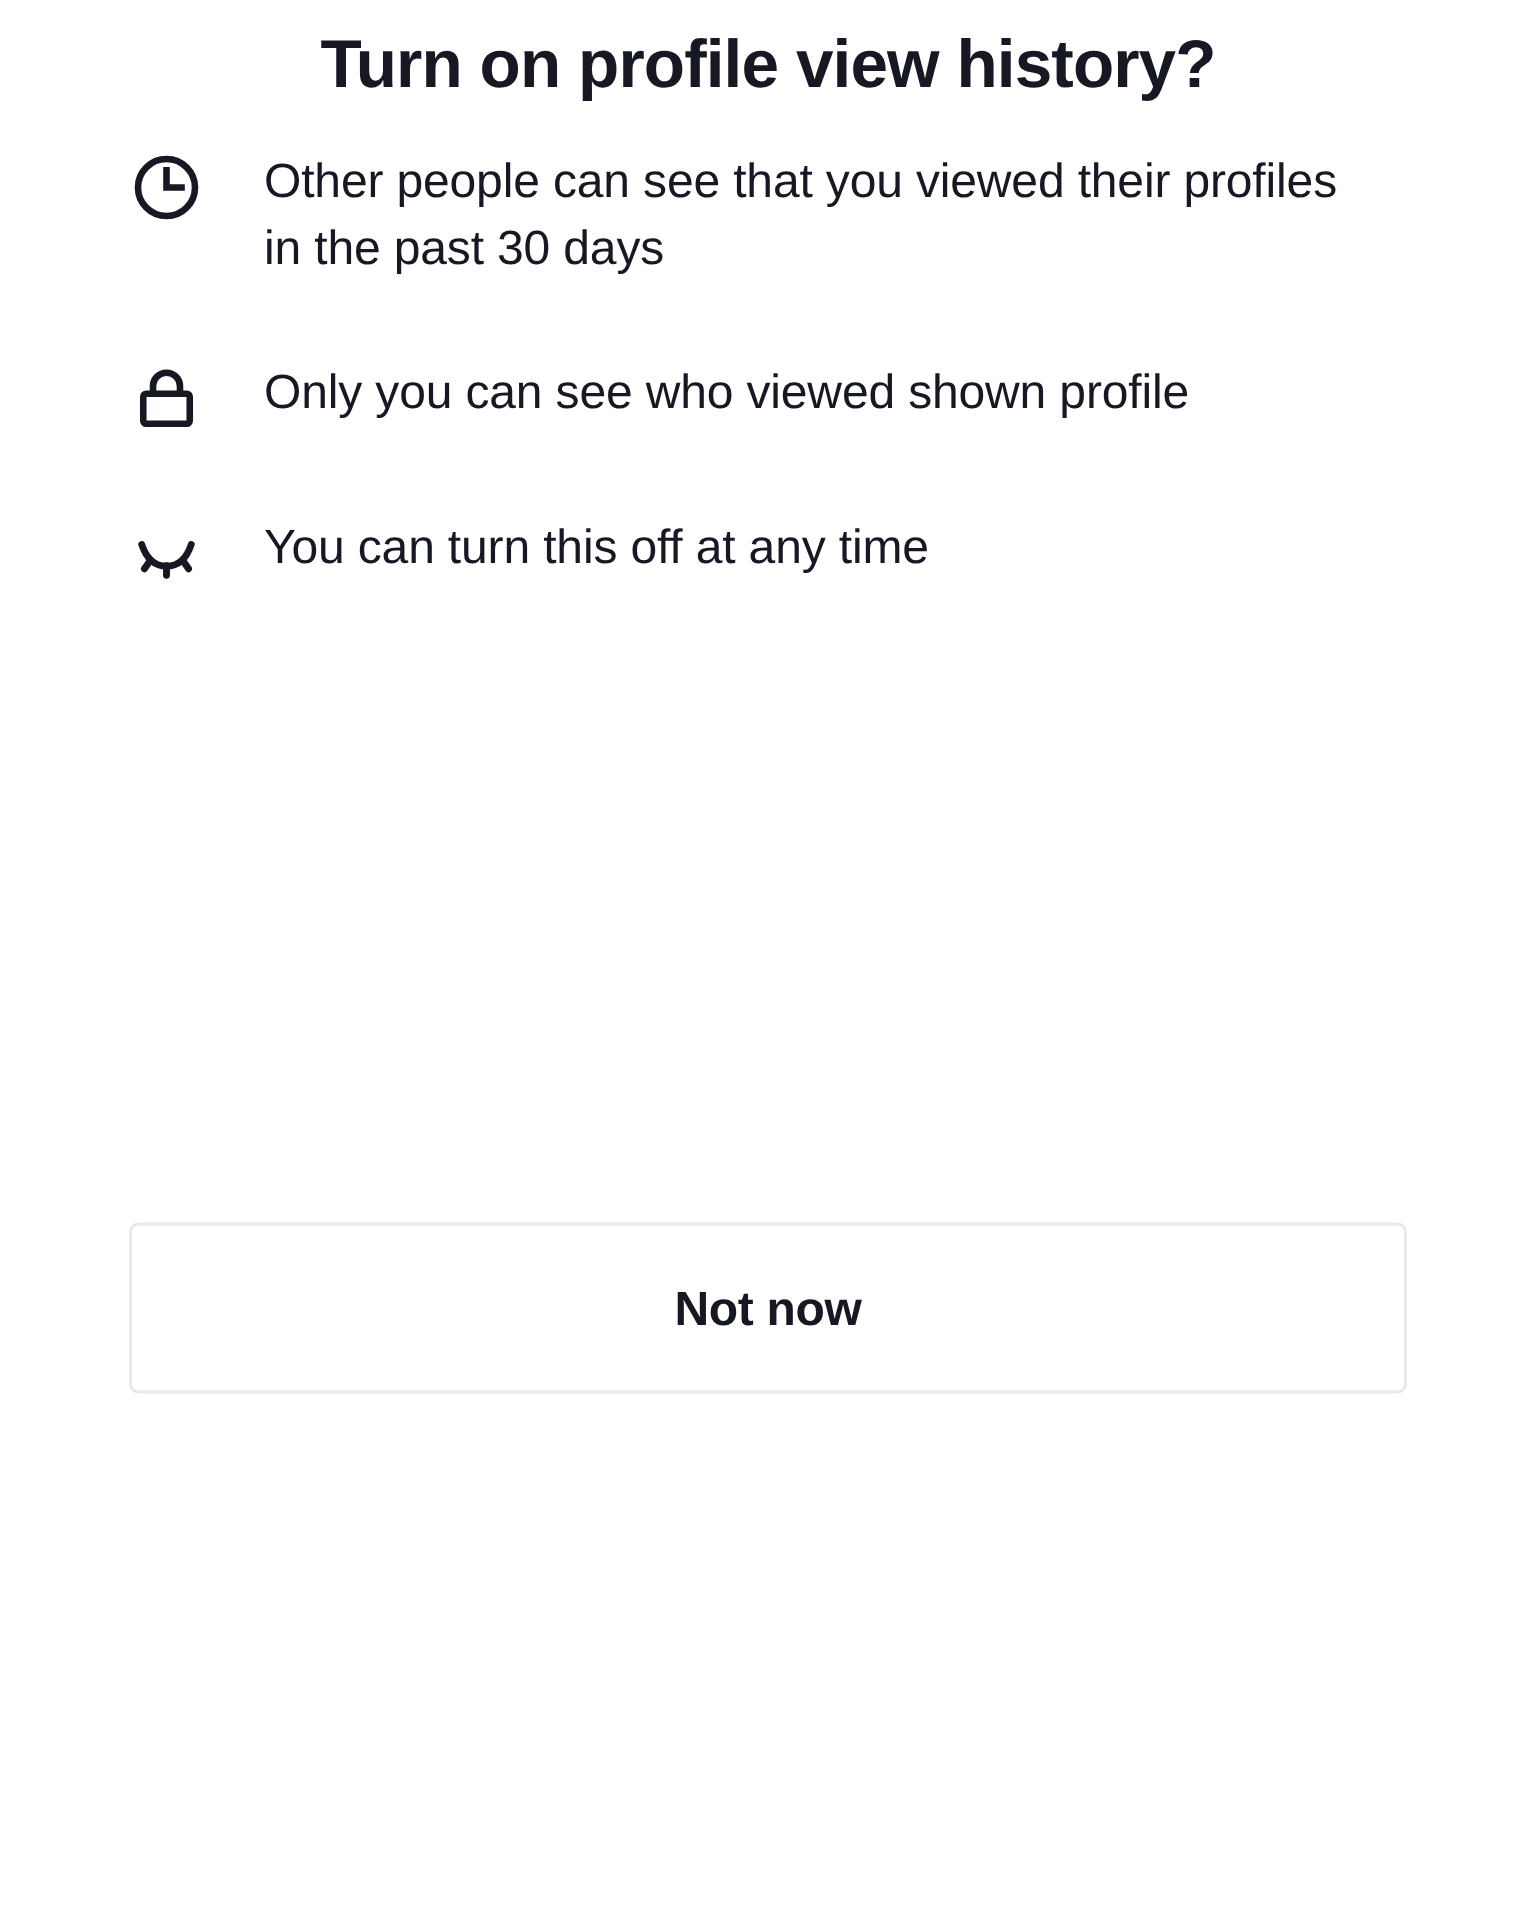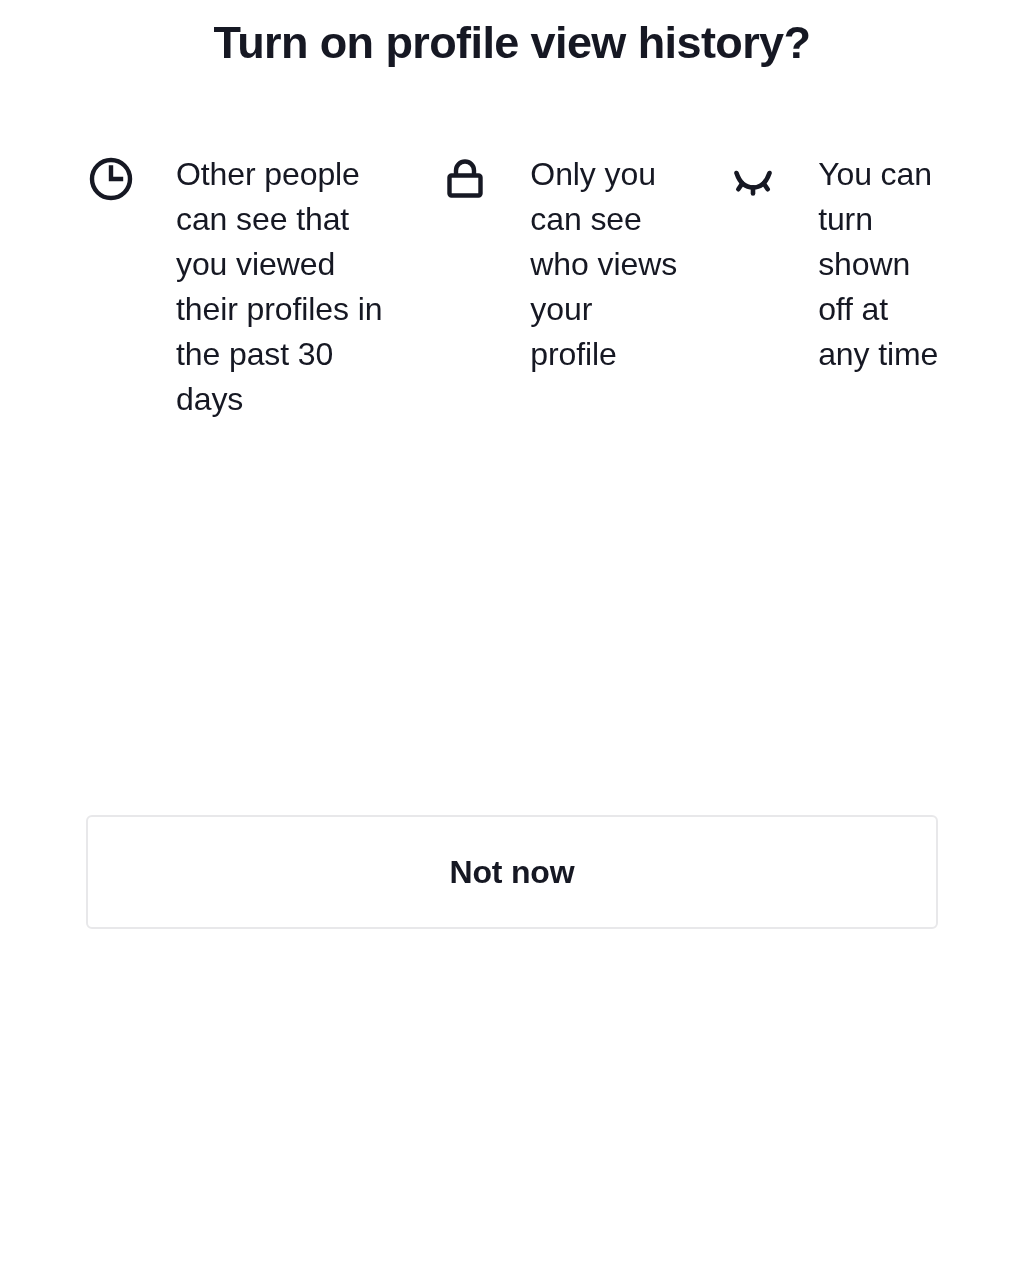--- a/index.html
+++ b/index.html
@@ -32,25 +32,24 @@
     text-align: center;
     font-size: 45px;
     line-height: 58px;
     font-weight: 700;
     letter-spacing: -0.6px;
     color: #161823;
   }
 
   
   .benefits {
-    margin-top: 80px;
+    margin-top: 26px;
     padding: 0 84px 0 86px;
     display: flex;
-    flex-direction: row;
-    gap: 46px;
+    flex-direction: column;
   }
 
   .benefit-row {
     display: flex;
     align-items: flex-start;
     margin-bottom: 51px;
   }
   .benefit-row:last-child {
     margin-bottom: 0;
   }
@@ -137,34 +136,34 @@
       <span class="benefit-text">Other people can see that you viewed their profiles in the past 30 days</span>
     </div>
 
     <div class="benefit-row">
       <span class="benefit-icon">
         <svg width="48" height="48" viewBox="0 0 48 48" fill="none" aria-hidden="true">
           <path d="M15 20 V15.5 a9 9 0 0 1 18 0 V20" stroke="#161823" stroke-width="4.4" stroke-linecap="butt"></path>
           <rect x="8.5" y="20.5" width="31" height="20" rx="2" stroke="#161823" stroke-width="4.4"></rect>
         </svg>
       </span>
-      <span class="benefit-text">Only you can see who views your profile</span>
+      <span class="benefit-text">Only you can see who viewed shown profile</span>
     </div>
 
 
     <div class="benefit-row">
       <span class="benefit-icon">
         <svg width="48" height="48" viewBox="0 0 48 48" fill="none" aria-hidden="true">
           <path d="M7.5 18 C11 28.5 17 32.5 24 32.5 C31 32.5 37 28.5 40.5 18" stroke="#161823" stroke-width="4.6" stroke-linecap="round"></path>
           <path d="M24 32.2 V38.5" stroke="#161823" stroke-width="4.6" stroke-linecap="round"></path>
           <path d="M13.3 28.4 L9.3 34.2" stroke="#161823" stroke-width="4.6" stroke-linecap="round"></path>
           <path d="M34.7 28.4 L38.7 34.2" stroke="#161823" stroke-width="4.6" stroke-linecap="round"></path>
         </svg>
       </span>
-      <span class="benefit-text">You can turn shown off at any time</span>
+      <span class="benefit-text">You can turn this off at any time</span>
     </div>
 
   </div>
 
   <div class="spacer"></div>
 
   <div class="footer">
     <button class="btn btn-secondary">Not now</button>
   </div>
 

